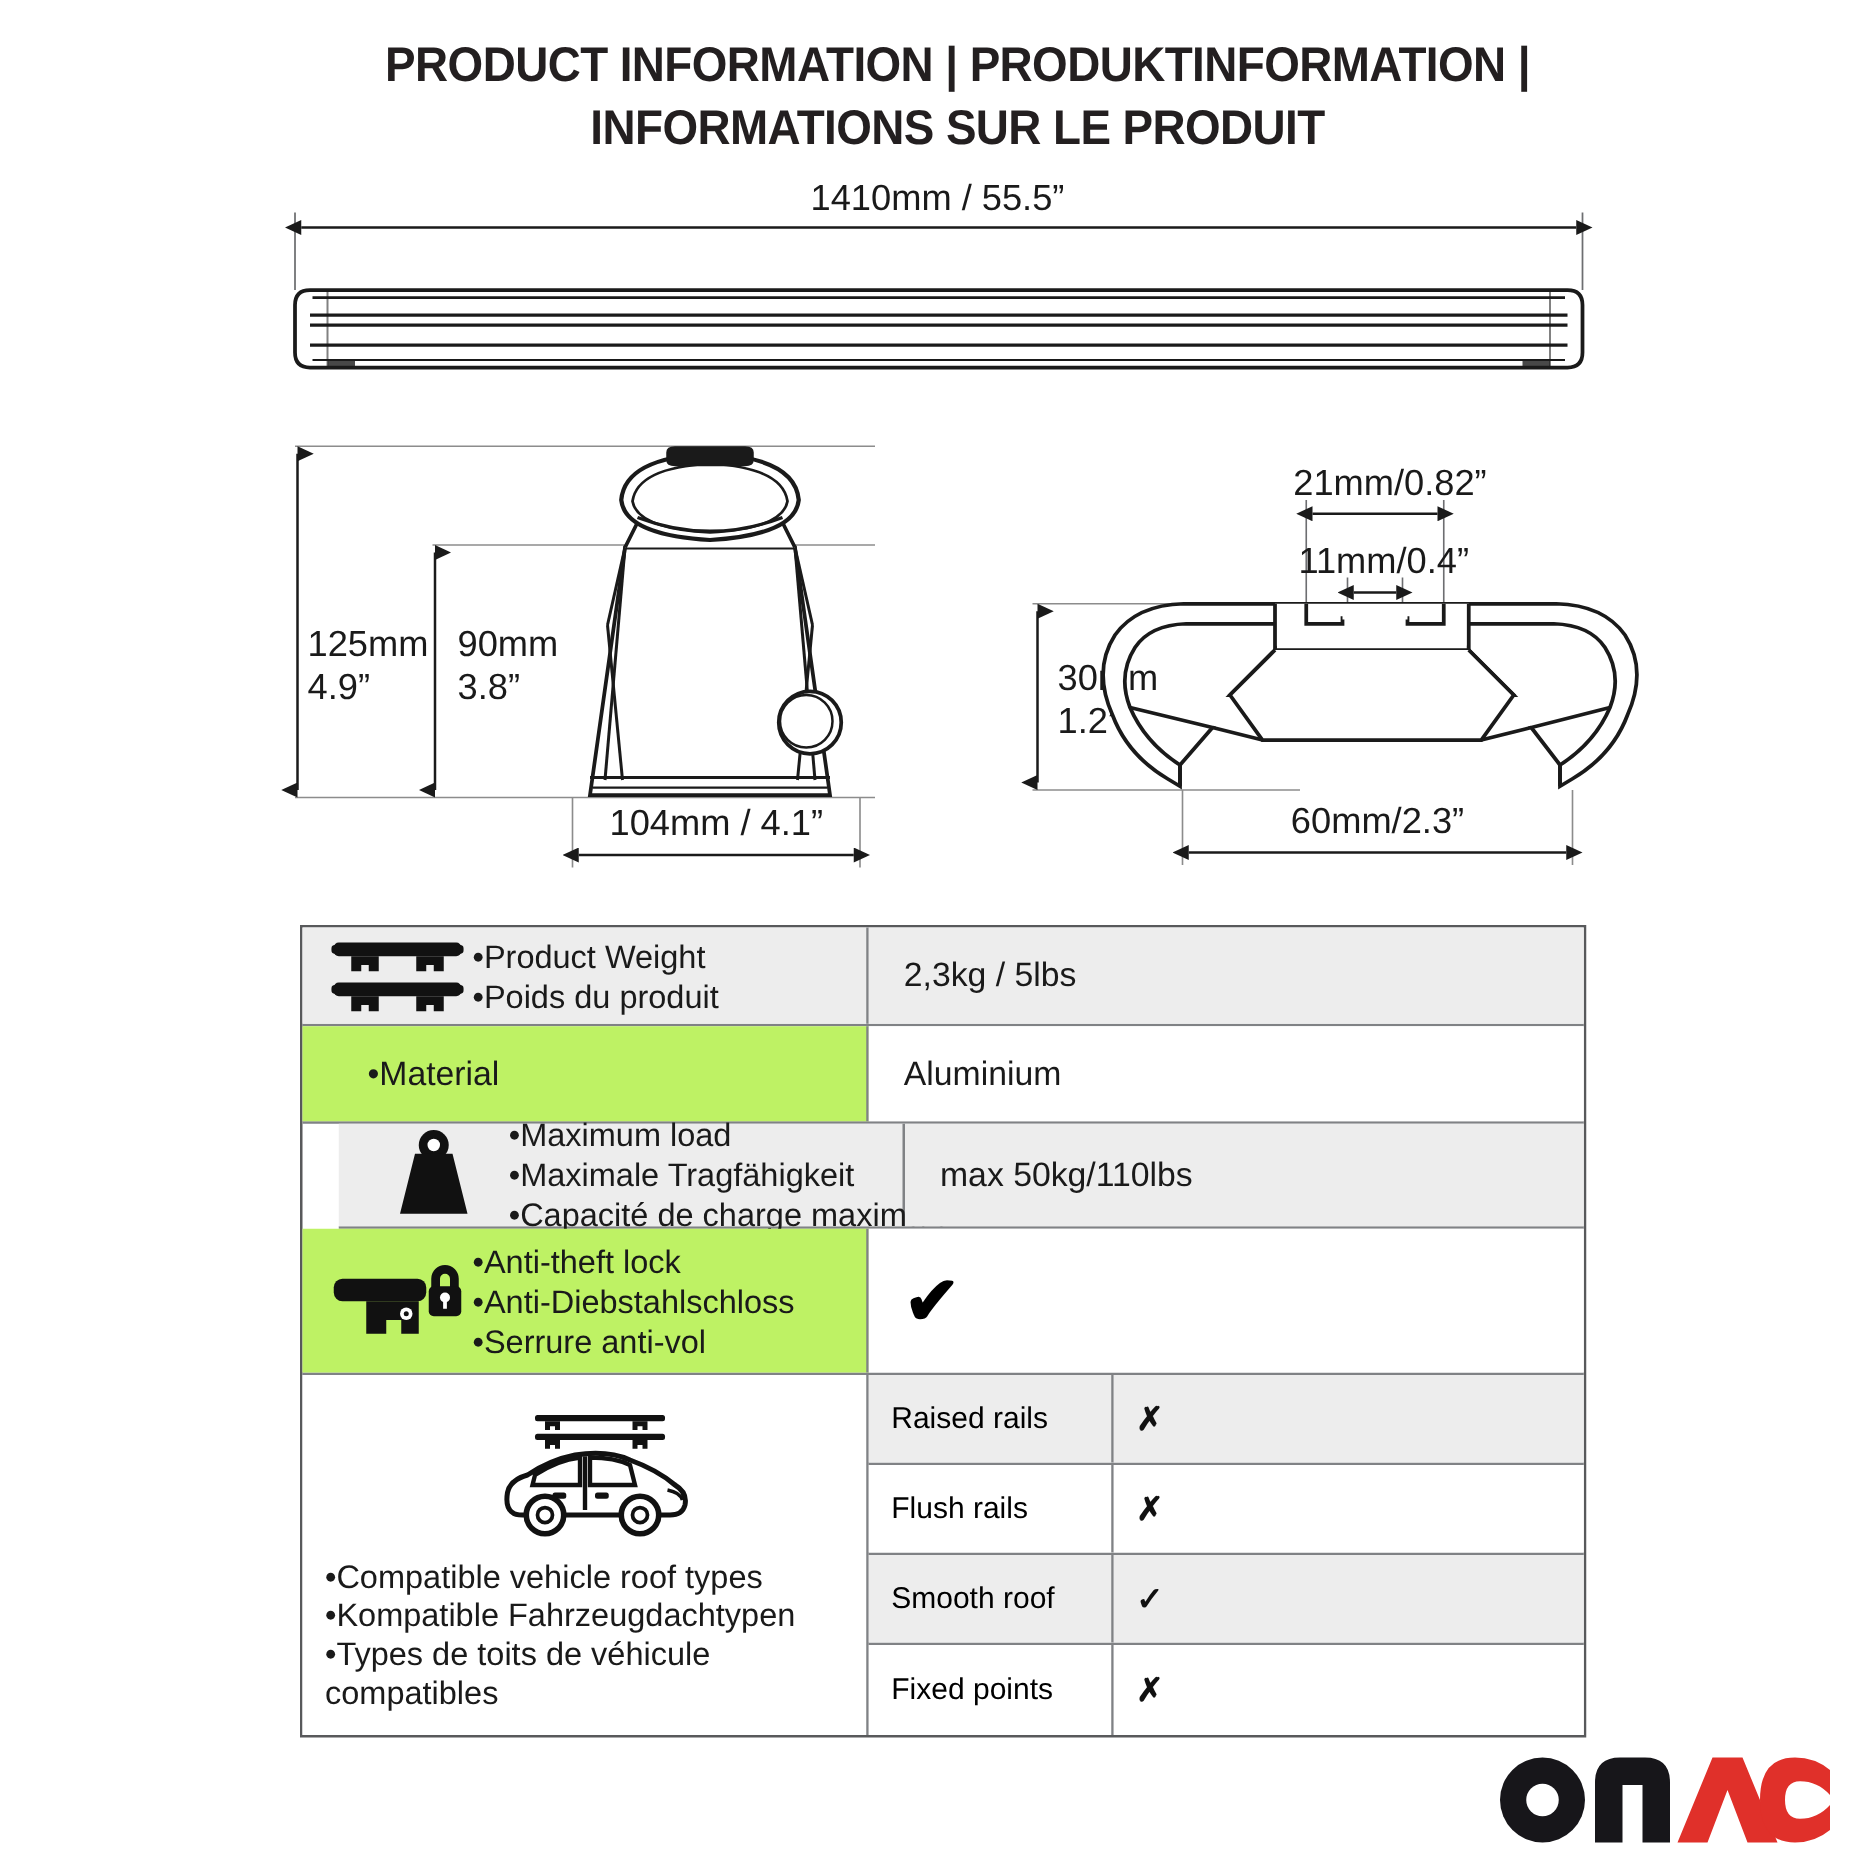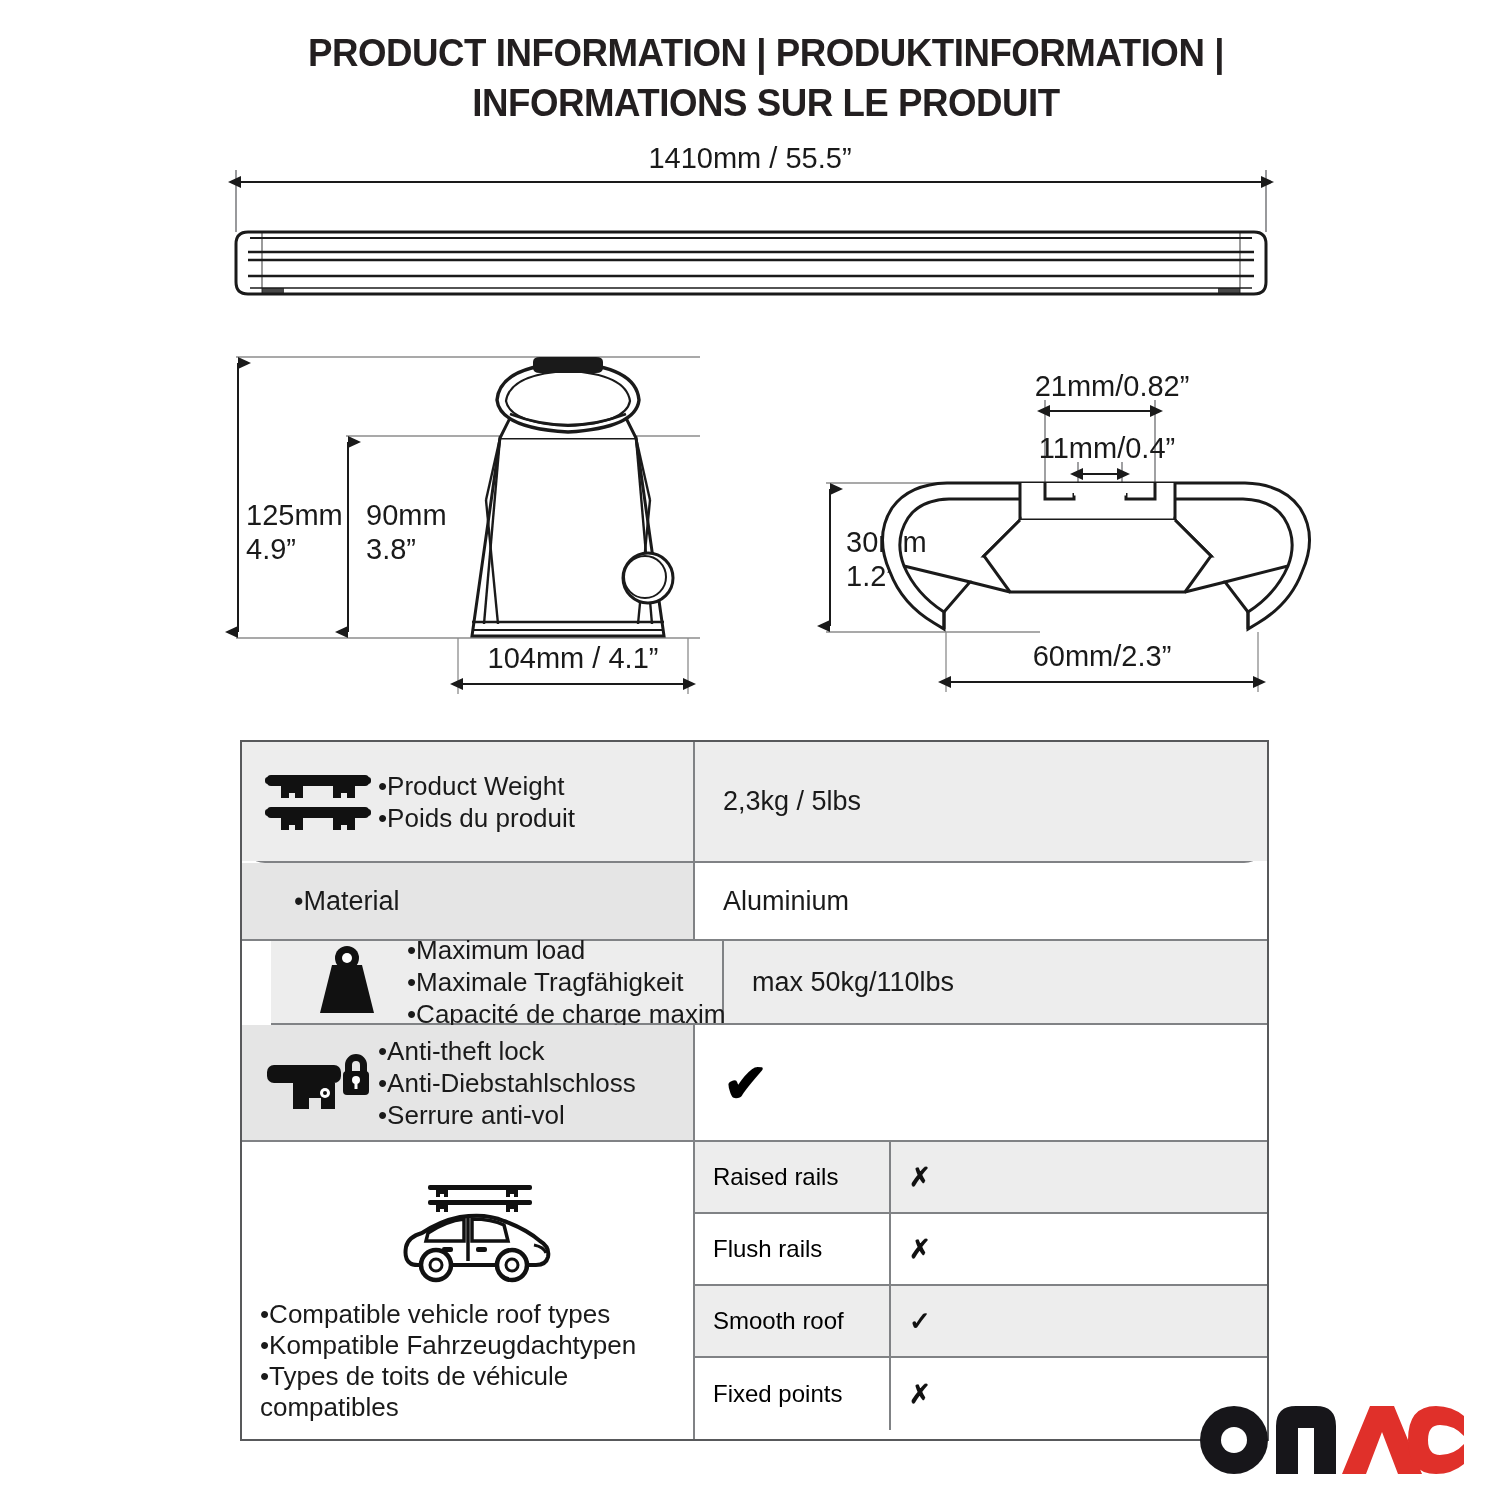--- a/index.html
+++ b/index.html
@@ -72,21 +72,21 @@
   .spec-row.shaded .cell-right { background: #ededed; }
 
   .cell-left {
     width: 453px;
     flex: 0 0 453px;
     border-right: 2px solid #808285;
     box-sizing: border-box;
     display: flex;
     align-items: center;
     padding: 10px 6px 10px 16px;
-    background: #e5e5e5;
+    background: #bef264;
   }
   .cell-right {
     flex: 1 1 auto;
     box-sizing: border-box;
     display: flex;
     align-items: center;
     padding: 10px 0 10px 28px;
     background: #fff;
     font-size: 27px;
     color: #1a1a1a;
@@ -100,21 +100,21 @@
   }
   .label-list {
     flex: 1 1 auto;
     font-size: 26px;
     line-height: 32px;
     color: #1a1a1a;
     white-space: nowrap;
   }
   .label-list div { }
 
-  .row-weight { height: 121px; border-radius: 23px; }
+  .row-weight { height: 79px; }
   .row-material { height: 78px; }
   .row-load { height: 84px; margin-left: 29px; }
   .row-lock { height: 117px; }
   .row-roof { }
 
   .material-label {
     padding-left: 36px;
     font-size: 27px;
   }
 
@@ -124,21 +124,21 @@
     font-weight: bold;
     color: #000;
   }
 
   
   .roof-left {
     width: 453px;
     flex: 0 0 453px;
     border-right: 2px solid #808285;
     box-sizing: border-box;
-    padding: 27px 10px 16px 18px;
+    padding: 16px 10px 16px 18px;
     display: flex;
     flex-direction: column;
     align-items: flex-start;
     background: #fff;
   }
   .roof-icon-wrap {
     width: 100%;
     display: flex;
     justify-content: center;
     margin-top: 2px;

